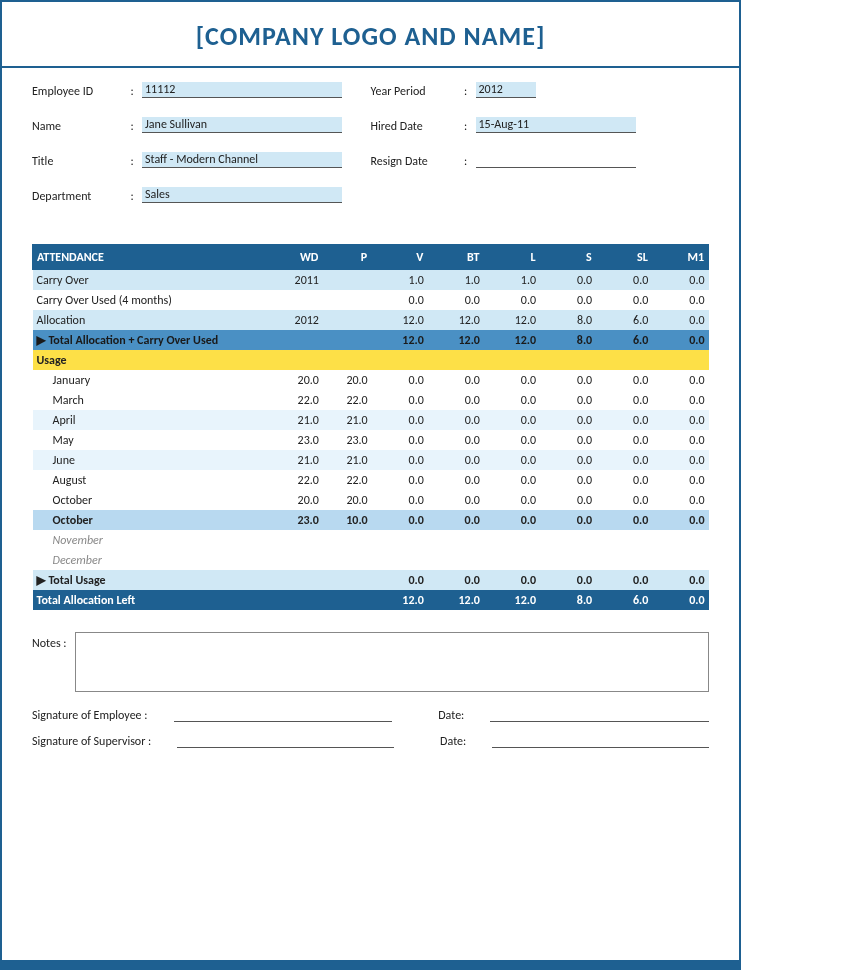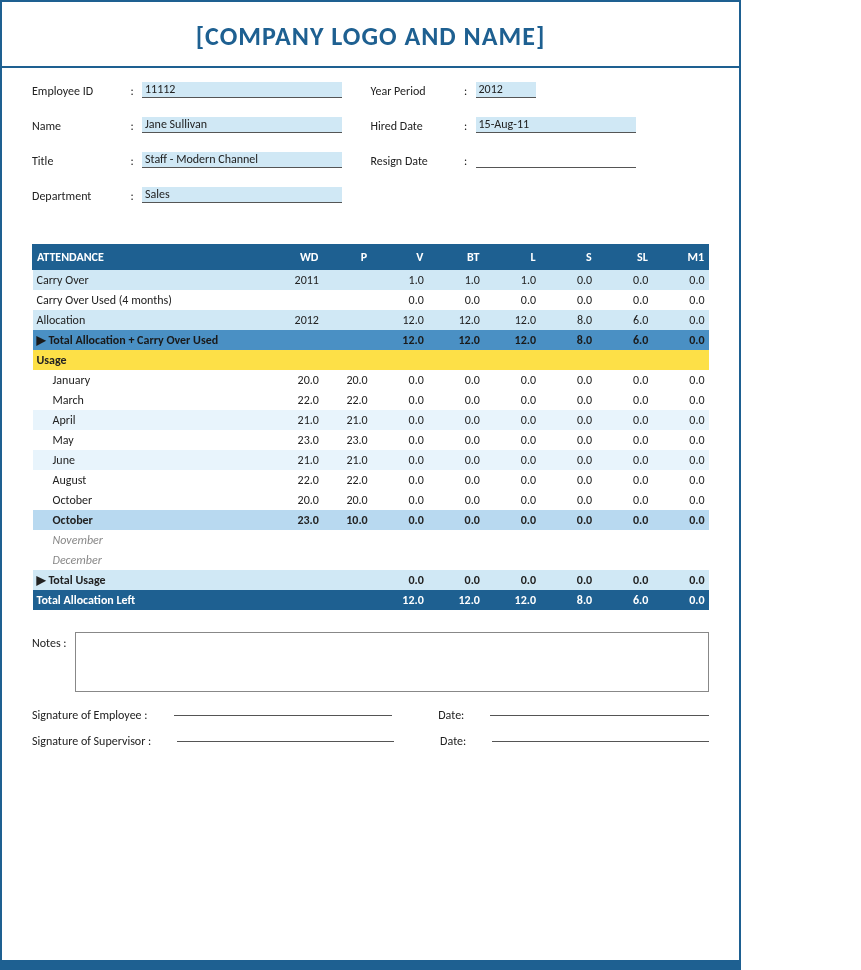--- a/index.html
+++ b/index.html
@@ -127,21 +127,21 @@
       height: 60px;
     }
     .signature-section {
       padding: 10px 30px 6px 30px;
       display: flex;
       flex-direction: column;
       gap: 12px;
     }
     .sig-row {
       display: flex;
-      align-items: center;
+      align-items: flex-end;
       gap: 26px;
     }
     .sig-label {
       font-size: 12px;
       white-space: nowrap;
     }
     .sig-line {
       border-bottom: 1px solid #555;
       flex: 1;
       max-width: 220px;

